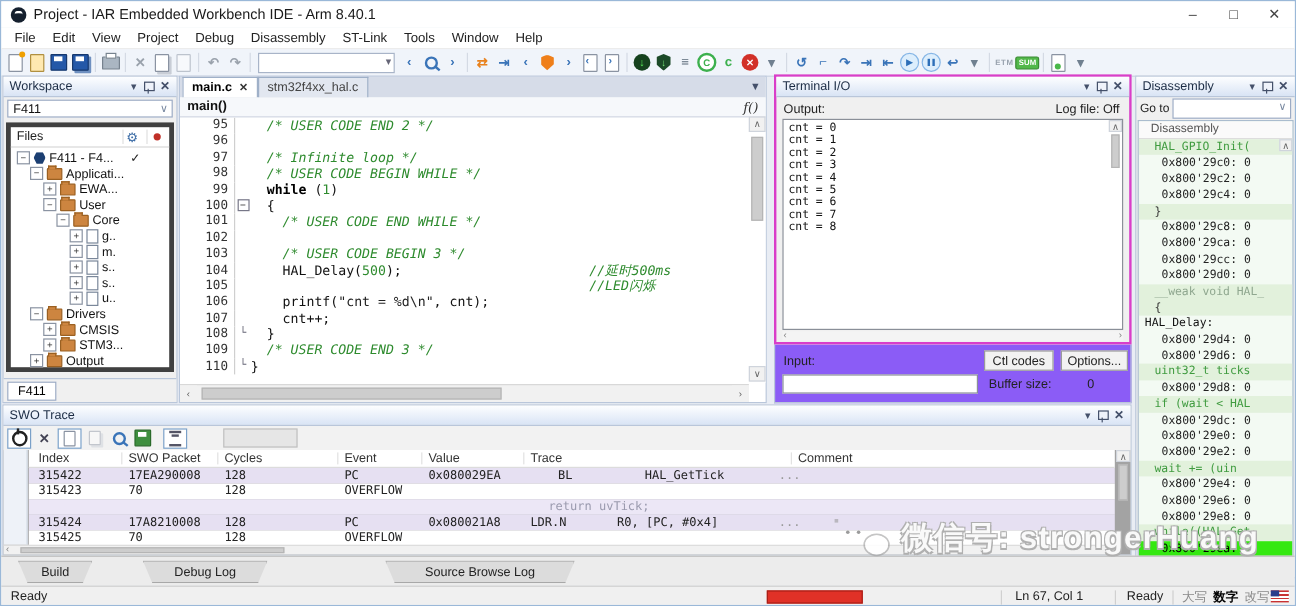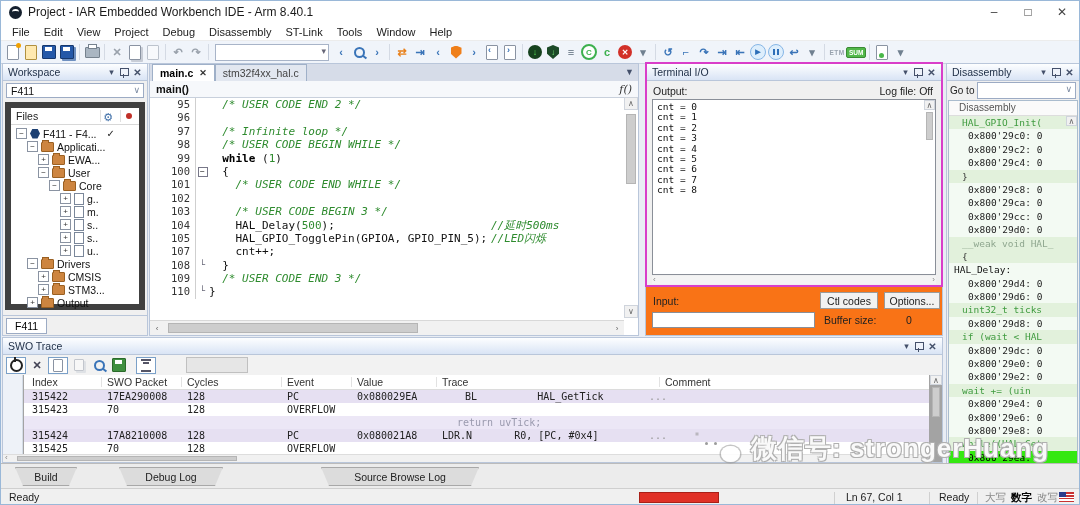--- a/index.html
+++ b/index.html
@@ -247,21 +247,21 @@
     <div class="phdr">
       <span>Workspace</span>
         <span class="sp"></span>
       <span class="hic">▾</span>
       <span class="hic">
           <span class="i-pin"></span>
         </span>
       <span class="hic hx">✕</span>
     </div>
     <div class="combo abs" style="left:3px;top:19px;right:3px;height:15px;">F411</div>
-    <div class="abs" style="left:2px;top:38px;right:2px;height:208px;background:#fff;border:6px solid #404040;">
+    <div class="abs" style="left:2px;top:38px;right:2px;height:208px;background:#fff;border:4px solid #404040;">
       <div style="position:relative;height:16px;border-bottom:1px solid #d8d8d8;font-size:10.5px;color:#222;line-height:16px;padding-left:5px;">
         <span>Files</span>
         <span class="abs" style="right:26px;top:1px;color:#3f6fa8;font-size:11px;">⚙</span>
         <span class="abs" style="right:7px;top:5px;width:6px;height:6px;border-radius:50%;background:#c03028;"></span>
         <span class="abs" style="right:38px;top:2px;width:1px;height:12px;background:#e0e0e0;"></span>
         <span class="abs" style="right:18px;top:2px;width:1px;height:12px;background:#e0e0e0;"></span>
       </div>
       <div id="tree" style="padding-top:2px;">
           <span class="trow" style="padding-left: 5px;">
             <span class="texp">−</span>
@@ -404,21 +404,26 @@
           <span class="ctext"><span class="sg-p">    </span><span class="sg-c">/* USER CODE BEGIN 3 */</span></span>
         </div>
         <div class="cline">
           <span class="lno">104</span>
           <span class="fold"></span>
           <span class="ctext"><span class="sg-p">    HAL_Delay(</span><span class="sg-n">500</span><span class="sg-p">);</span><span class="tailc">//延时500ms</span></span>
         </div>
         <div class="cline">
           <span class="lno">105</span>
           <span class="fold"></span>
-          <span class="ctext"><span class="sg-p">    HAL_GPIO_TogglePin(GPIOA, GPIO_PIN_5);</span><span class="tailc">//LED闪烁</span></span>
+          <span class="ctext"><span class="tailc">//LED闪烁</span></span>
+        </div>
+        <div class="cline">
+          <span class="lno">106</span>
+          <span class="fold"></span>
+          <span class="ctext"><span class="sg-p">    printf(</span><span class="sg-s">"cnt = %d\n"</span><span class="sg-p">, cnt);</span></span>
         </div>
         <div class="cline">
           <span class="lno">107</span>
           <span class="fold"></span>
           <span class="ctext"><span class="sg-p">    cnt++;</span></span>
         </div>
         <div class="cline">
           <span class="lno">108</span>
           <span class="fold">└</span>
           <span class="ctext"><span class="sg-p">  }</span></span>
@@ -472,21 +477,21 @@
 cnt = 8</pre>
       <span class="abs sb" style="right:0;top:0;width:11px;height:10px;">∧</span>
       <span class="abs sthumb" style="right:2px;top:12px;width:7px;height:28px;"></span>
     </div>
     <div class="abs" style="left:5px;bottom:1px;right:5px;height:8px;background:#f4f4f4;">
       <span class="abs" style="left:1px;top:-1px;font-size:8px;color:#888;">‹</span>
       <span class="abs" style="right:1px;top:-1px;font-size:8px;color:#888;">›</span>
     </div>
   </div>
 
-  <div class="abs" style="left:644px;top:286px;width:298px;height:49px;background:#f97316;border:1px solid #b9c6da;border-top:none;">
+  <div class="abs" style="left:644px;top:286px;width:298px;height:49px;background:#8b5cf6;border:1px solid #b9c6da;border-top:none;">
     <span class="flabel" style="left:7px;top:8px;">Input:</span>
     <span class="wbtn" style="left:174px;top:5px;width:58px;height:17px;">Ctl codes</span>
     <span class="wbtn" style="left:238px;top:5px;width:56px;height:17px;">Options...</span>
     <span class="field" style="left:6px;top:25px;width:163px;height:16px;"></span>
     <span class="flabel" style="left:178px;top:27px;">Buffer size:</span>
     <span class="flabel" style="left:260px;top:27px;">0</span>
   </div>
 
   <div class="panel" style="left:945px;top:62px;width:134px;height:419px;">
     <div class="phdr">

